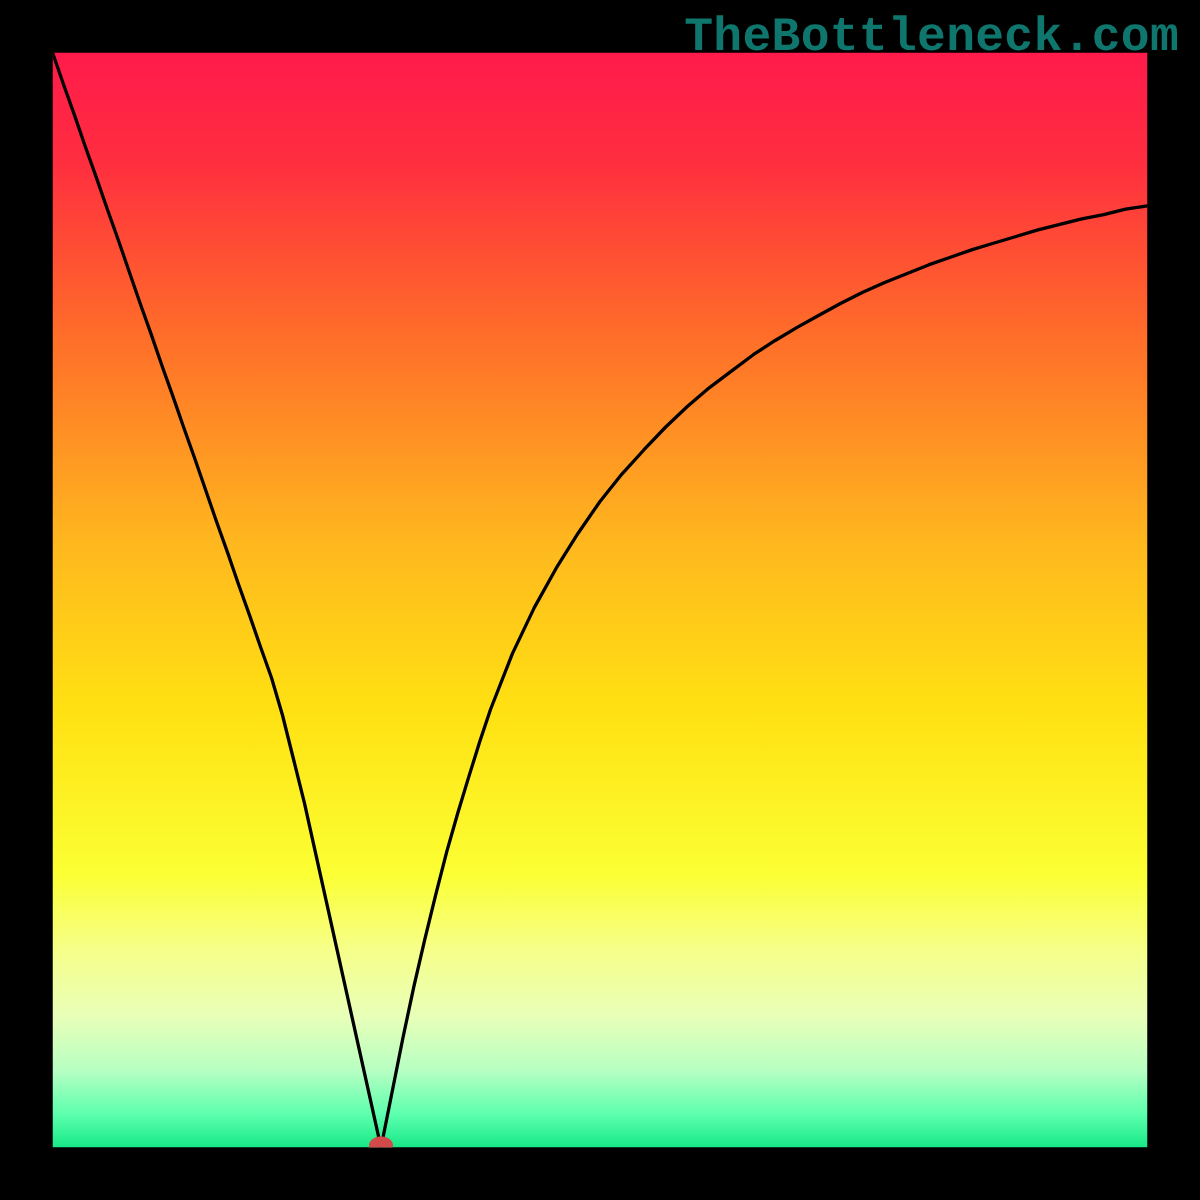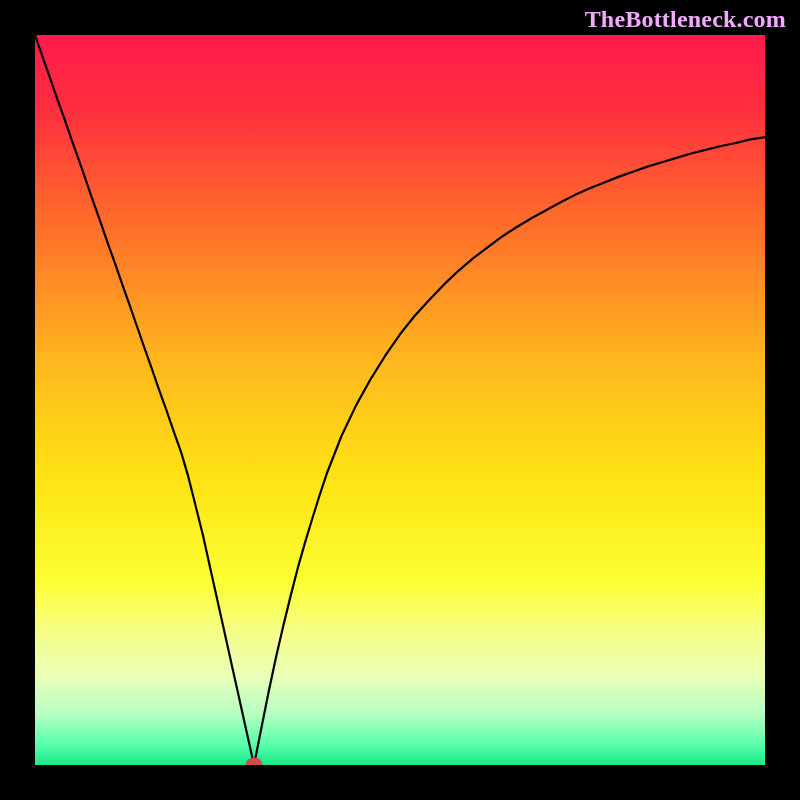--- a/index.html
+++ b/index.html
@@ -20,24 +20,24 @@
     position: absolute;
     left: 35px;
     top: 35px;
     width: 730px;
     height: 730px;
   }
   .watermark {
     position: absolute;
     top: 6px;
     right: 14px;
-    font-family: Liberation Serif, serif;
-    font-size: 24px;
+    font-family: Liberation Mono, monospace;
+    font-size: 32px;
     font-weight: 600;
-    color: #f0abfc;
+    color: #0f766e;
     letter-spacing: 0.2px;
   }
   svg { display: block; }
 </style>
 </head>
 <body>
 
 <div class="frame">
   <div class="watermark">TheBottleneck.com</div>
   <div class="plot">

